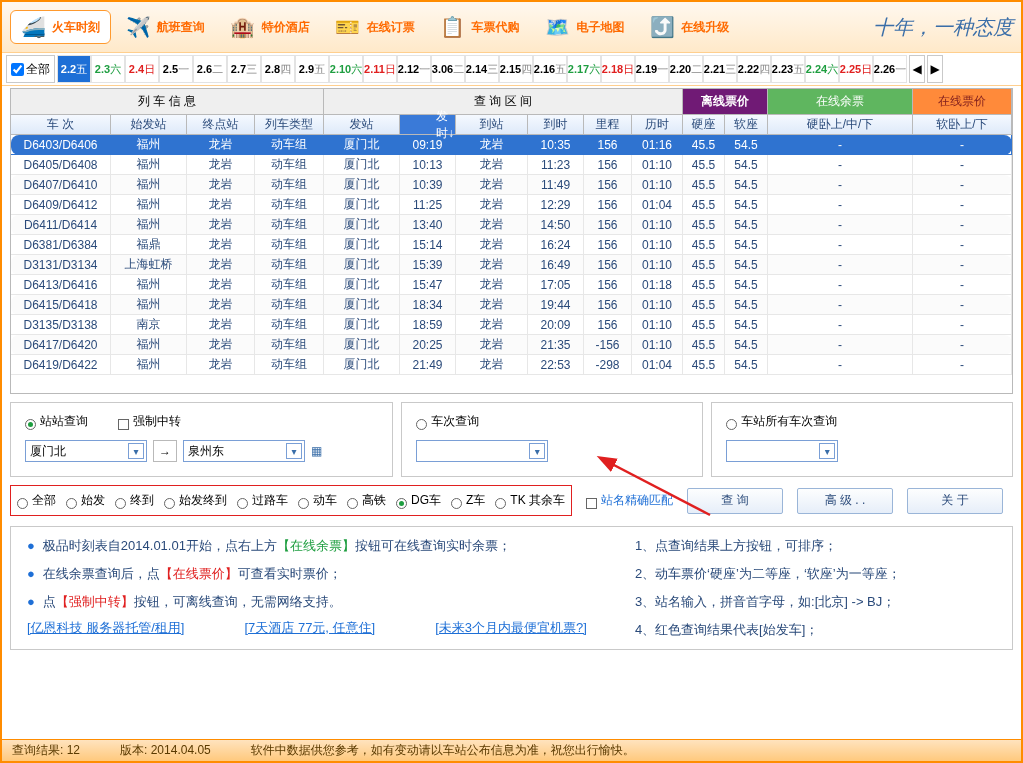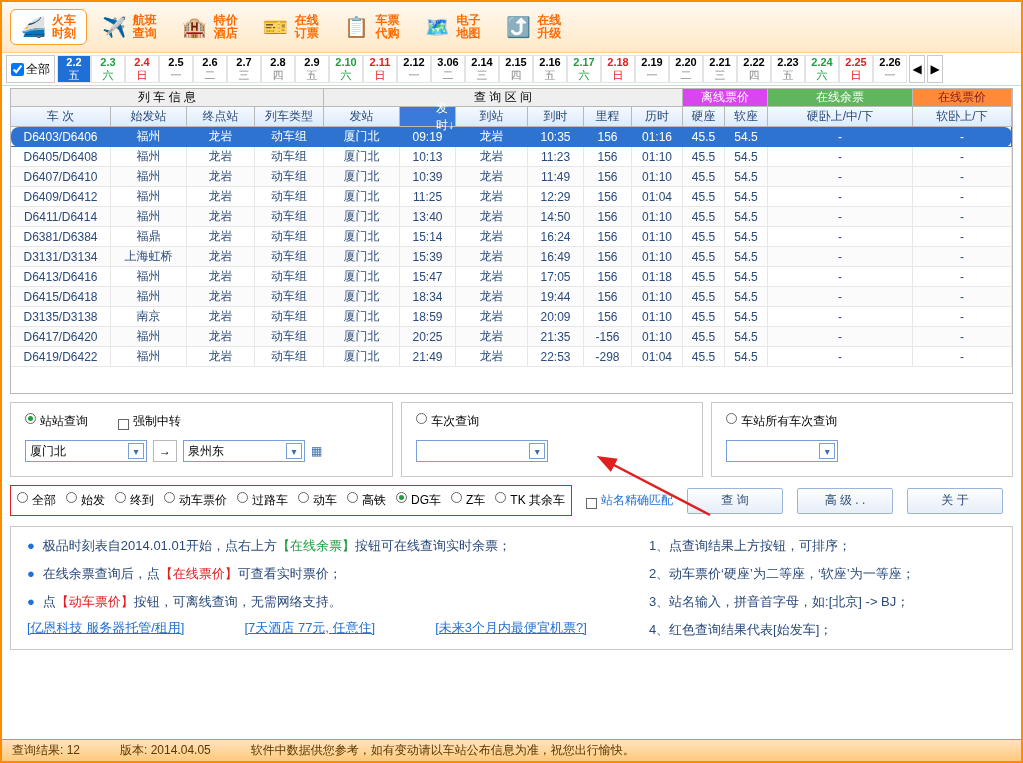--- a/index.html
+++ b/index.html
@@ -6,67 +6,67 @@
 body { background: #f5f5f5; font-size: 12px; }
 .window { width: 1023px; height: 763px; background: #fff; border: 2px solid #ff8c00; display: flex; flex-direction: column; }
 .titlebar { height: 26px; background: linear-gradient(#ff9a2e,#ff7b00); display: flex; align-items: center; justify-content: center; position: relative; }
 .titlebar .title { color: #fff; font-size: 15px; letter-spacing: 14px; font-weight: bold; }
 .titlebar .ctrls { position: absolute; right: 6px; top: 4px; display: flex; gap: 8px; }
 .titlebar .ctrls span { color: #fff; cursor: pointer; font-size: 13px; font-weight: bold; }
 .toolbar { height: 50px; background: linear-gradient(#fff8ef,#ffe9c9); display: flex; align-items: center; padding: 4px 8px; gap: 4px; }
 .tbtn { display: flex; flex-direction: column; align-items: center; padding: 4px 10px; border: 1px solid transparent; border-radius: 6px; cursor: pointer; position: relative; }
 .tbtn.sel { border: 1px solid #ff9a2e; background: #fff; }
 .tbtn .icon { font-size: 20px; }
-.tbtn .lbls { display: flex; flex-direction: column; line-height: 13px; color: #ff6a00; font-weight: bold; }
+.tbtn .lbls { display: flex; flex-direction: row; line-height: 13px; color: #ff6a00; font-weight: bold; }
 .tbtn-row { display: flex; align-items: center; gap: 6px; }
 .slogan { margin-left: auto; color: #3a6ea8; font-size: 20px; font-style: italic; font-family: KaiTi, serif; }
 .datebar { height: 34px; background: #fff; border-top: 1px solid #ffcf8e; border-bottom: 1px solid #ffcf8e; display: flex; align-items: stretch; padding: 0 4px; gap: 0; }
 .datebar .allcb { display: flex; align-items: center; gap: 2px; padding: 0 4px; border: 1px solid #c9c9c9; margin: 2px 2px 2px 0; }
-.datecell { width: 34px; border: 1px solid #e3e3e3; margin: 2px 0; display: flex; flex-direction: column; align-items: center; justify-content: center; font-size: 11px; cursor: pointer; }
+.datecell { width: 34px; border: 1px solid #e3e3e3; margin: 2px 0; display: flex; align-items: center; justify-content: center; font-size: 11px; cursor: pointer; }
 .datecell .d1 { font-weight: bold; }
 .datecell .d2 { color: #888; }
 .datecell.sel { background: #1e6fd6; color: #fff; }
 .datecell.sel .d2 { color: #fff; }
 .datecell.red .d1,.datecell.red .d2 { color: #e02020; }
 .datecell.green .d1,.datecell.green .d2 { color: #1e9e40; }
 .navarr { width: 16px; display: flex; align-items: center; justify-content: center; border: 1px solid #c9c9c9; margin: 2px 0 2px 2px; cursor: pointer; }
 .table-wrap { flex: 0 0 auto; border: 1px solid #b9b9b9; margin: 2px 8px; height: 306px; position: relative; overflow: hidden; }
-.hdr-groups { display: flex; height: 18px; }
+.hdr-groups { display: flex; height: 26px; }
 .hg { border-right: 1px solid #b9b9b9; border-bottom: 1px solid #b9b9b9; display: flex; align-items: center; justify-content: center; font-size: 12px; }
 .hg.info { flex: 0 0 313px; background: #efefef; }
 .hg.query { flex: 0 0 359px; background: #efefef; }
-.hg.off { flex: 0 0 85px; background: #d946ef; color: #fff; }
+.hg.off { flex: 0 0 85px; background: #701a75; color: #fff; font-weight: bold; }
 .hg.rem { flex: 0 0 145px; background: #5fb65f; color: #fff; }
 .hg.onl { flex: 1; background: #ff8a3a; color: #7f1d1d; }
 .thead { display: flex; height: 20px; background: linear-gradient(#f5f9ff,#dde9f9); }
 .th { border-right: 1px solid #b9b9b9; border-bottom: 1px solid #b9b9b9; display: flex; align-items: center; justify-content: center; color: #2a4a7a; font-size: 12px; }
 .th.sort { background: #3a7ad8; color: #fff; padding-left: 36px; }
 .tbody { overflow-y: scroll; height: 268px; }
 .tr { display: flex; height: 20px; border-radius: 8px; }
 .tr.sel { background: #2f73d0; color: #fff; }
 .tr:nth-child(odd):not(.sel) { background: #fbfbfb; }
 .td { border-right: 1px solid #e7e7e7; border-bottom: 1px solid #e7e7e7; display: flex; align-items: center; justify-content: center; font-size: 12px; color: #2a4a7a; }
 .tr.sel .td { color: #fff; border-color: #2f73d0; }
 .c0{width:100px}.c1{width:76px}.c2{width:68px}.c3{width:69px}.c4{width:76px}.c5{width:56px}.c6{width:72px}.c7{width:56px}.c8{width:48px}.c9{width:51px}.c10{width:42px}.c11{width:43px}.c12{width:145px}.c13{flex:1}
 .query-area { margin: 6px 8px; display: flex; gap: 8px; }
 .qbox { border: 1px solid #c9c9c9; flex: 1; padding: 10px 14px 14px; min-height: 68px; display: flex; flex-direction: column; gap: 10px; }
 .qbox .rhdr { display: flex; gap: 30px; align-items: center; }
-.radio { display: inline-flex; align-items: flex-start; gap: 4px; cursor: pointer; }
+.radio { display: inline-flex; align-items: flex-end; gap: 4px; cursor: pointer; }
 .radio .dot { width: 11px; height: 11px; border: 1px solid #666; border-radius: 50%; display: inline-flex; align-items: center; justify-content: center; }
 .radio.sel .dot::after { content: ""; width: 5px; height: 5px; background: #1e9e40; border-radius: 50%; }
 .cb { display: inline-flex; align-items: flex-end; gap: 4px; cursor: pointer; }
 .cb .box { width: 11px; height: 11px; border: 1px solid #666; }
 .inrow { display: flex; align-items: center; gap: 6px; }
 .combo { border: 1px solid #7a9fd6; height: 22px; width: 122px; display: flex; align-items: center; padding: 0 4px; background: #fff; position: relative; }
 .combo .arr { position: absolute; right: 2px; top: 2px; width: 16px; height: 16px; border: 1px solid #7a9fd6; display: flex; align-items: center; justify-content: center; color: #3a6ea8; font-size: 10px; }
 .swapbtn { width: 24px; height: 22px; border: 1px solid #b9b9b9; display: flex; align-items: center; justify-content: center; cursor: pointer; }
 .filterwrap { margin: 2px 8px 6px; display: flex; align-items: center; gap: 14px; }
 .filterbox { border: 1.5px solid #e02020; padding: 6px; display: flex; align-items: center; gap: 10px; }
 .btn { border: 1px solid #9ab5d8; background: linear-gradient(#fdfefe,#e6eef9); height: 26px; min-width: 96px; display: inline-flex; align-items: center; justify-content: center; cursor: pointer; color: #2a4a7a; border-radius: 2px; }
-.tips { margin: 4px 8px; border: 1px solid #c9c9c9; padding: 10px 16px; display: flex; gap: 62px; color: #2a4a7a; font-size: 13px; }
+.tips { margin: 4px 8px; border: 1px solid #c9c9c9; padding: 10px 16px; display: flex; gap: 48px; color: #2a4a7a; font-size: 13px; }
 .tips ul { list-style: none; display: flex; flex-direction: column; gap: 10px; }
 .tips .bullet::before { content: "●"; color: #1e6fd6; margin-right: 8px; }
 .tips .green { color: #1e9e40; }
 .tips .red { color: #e02020; }
 .tips .lnkrow { display: flex; gap: 60px; margin-top: 8px; }
 .tips a { color: #1e6fd6; text-decoration: underline; cursor: pointer; }
 .statusbar { margin-top: auto; height: 22px; background: linear-gradient(#ffe3be,#ffc97d); border-top: 1px solid #ff8c00; display: flex; align-items: center; padding: 0 10px; gap: 40px; color: #5a3a00; font-size: 12px; }
 .arrow-red { position: absolute; left: 590px; top: -30px; pointer-events: none; }
 .arrow-red svg { overflow: visible; }
 </style>
@@ -132,20 +132,21 @@
       </div>
     <div class="tbtn">
         <div class="tbtn-row">
           <span class="icon">⤴️</span>
           <span class="lbls">
             <span>在线</span>
             <span>升级</span>
           </span>
         </div>
       </div>
+    <span class="slogan">十年，一种态度</span>
   </div>
 
   <div class="datebar">
     <label class="allcb">
         <input type="checkbox" checked="" style=""> 
         <span>全部</span>
       </label>
     <div id="datecells" style="display:flex">
         <div class="datecell sel">
           <span class="d1">2.2</span>
@@ -534,21 +535,21 @@
         <span class="radio">
           <span class="dot"></span>
           <span>始发</span>
         </span>
         <span class="radio">
           <span class="dot"></span>
           <span>终到</span>
         </span>
         <span class="radio">
           <span class="dot"></span>
-          <span>动车票价</span>
+          <span>始发终到</span>
         </span>
         <span class="radio">
           <span class="dot"></span>
           <span>过路车</span>
         </span>
         <span class="radio">
           <span class="dot"></span>
           <span>动车</span>
         </span>
         <span class="radio">
@@ -585,21 +586,21 @@
           <line x1="110" y1="60" x2="10" y2="8" stroke="#e02020" stroke-width="2.5" marker-end="url(#ah)"></line>
         </svg>
     </div>
   </div>
 
   <div class="tips">
     <div>
       <ul id="tips-left">
           <li class="bullet">极品时刻表自2014.01.01开始，点右上方<span class="green">【在线余票】</span>按钮可在线查询实时余票；</li>
           <li class="bullet">在线余票查询后，点<span class="red">【在线票价】</span>可查看实时票价；</li>
-          <li class="bullet">点<span class="red">【动车票价】</span>按钮，可离线查询，无需网络支持。</li>
+          <li class="bullet">点<span class="red">【强制中转】</span>按钮，可离线查询，无需网络支持。</li>
         </ul>
       <div class="lnkrow" id="lnkrow">
           <a>[亿恩科技 服务器托管/租用]</a>
           <a>[7天酒店 77元, 任意住]</a>
           <a>[未来3个月内最便宜机票?]</a>
         </div>
     </div>
     <div>
       <ul id="tips-right">
           <li>1、点查询结果上方按钮，可排序；</li>

